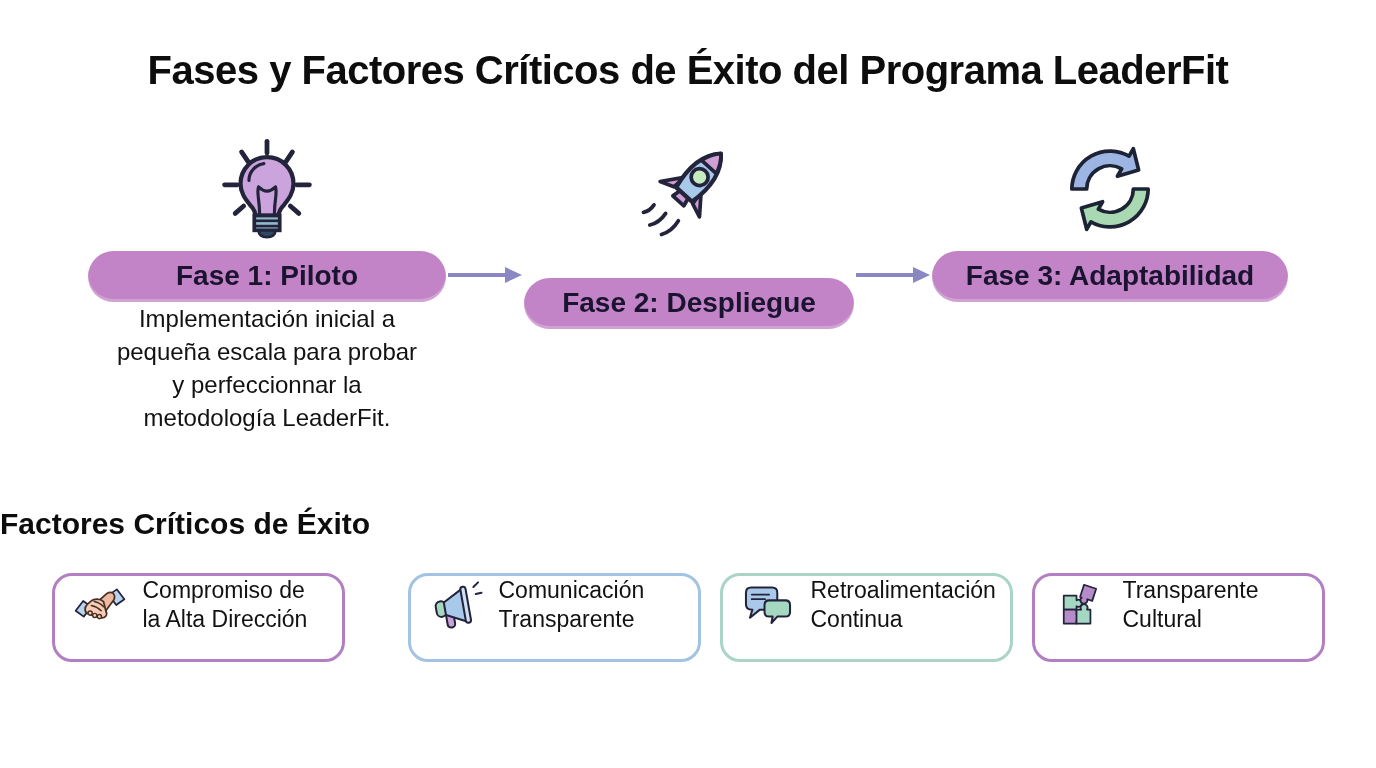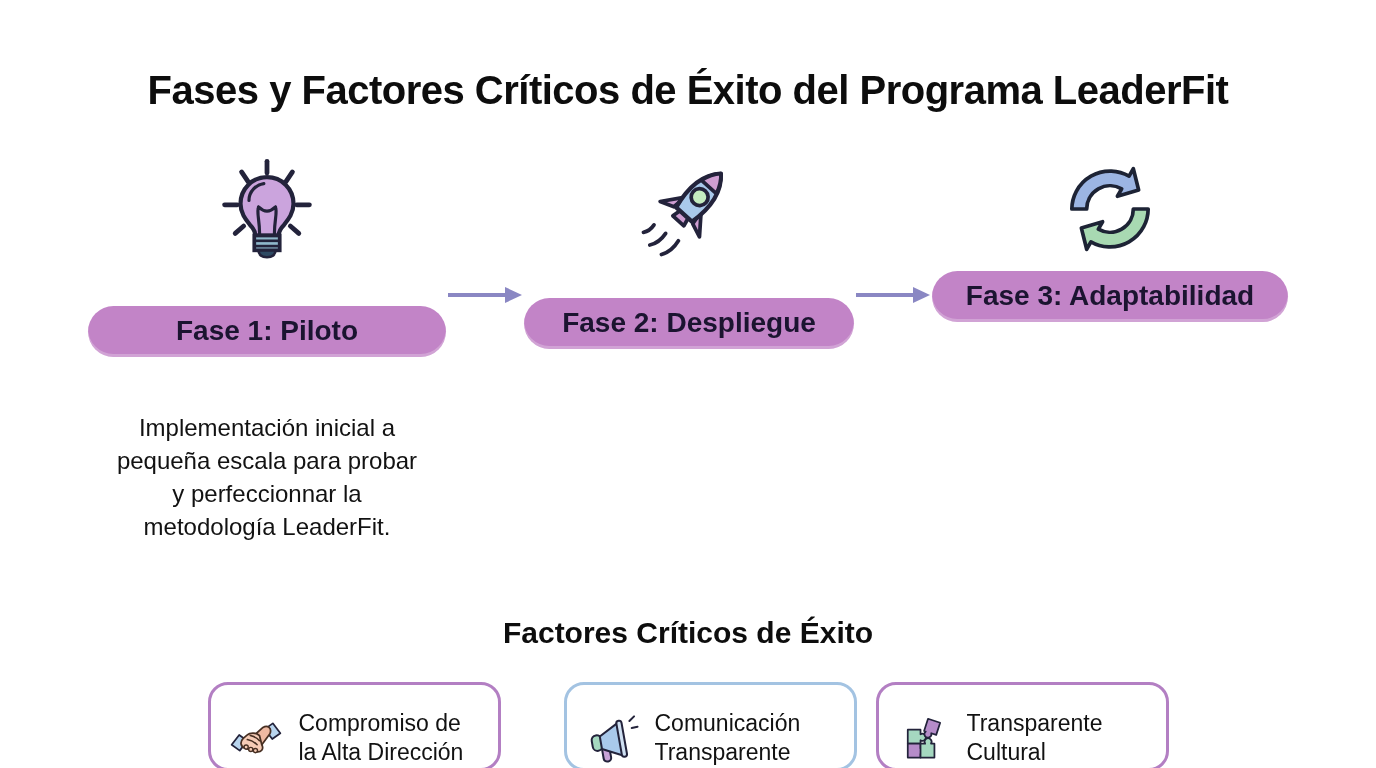--- a/index.html
+++ b/index.html
@@ -5,36 +5,36 @@
   * { margin: 0; padding: 0; box-sizing: border-box; }
   html, body { width: 1376px; height: 768px; overflow: hidden; }
   body {
     background: #ffffff;
     font-family: "Liberation Sans", sans-serif;
     color: #111111;
   }
   .page { width: 1376px; height: 768px; position: relative; }
 
   .title {
-    padding-top: 68px;
+    padding-top: 48px;
     text-align: center;
     font-size: 40px;
     font-weight: 700;
     letter-spacing: -0.5px;
     color: #0d0d0d;
   }
 
   .phases-row {
     display: flex;
     justify-content: center;
     align-items: flex-start;
     margin-top: 40px;
   }
   .phase { display: flex; flex-direction: column; align-items: center; }
-  .phase-1 { width: 358px; gap: 35px; }
+  .phase-1 { width: 358px; }
   .phase-2 { width: 330px; gap: 27px; }
   .phase-3 { width: 356px; }
   .phase-icon {
     height: 112px;
     display: flex;
     align-items: center;
     justify-content: center;
     margin-bottom: 6px;
   }
   .phase-pill {
@@ -42,56 +42,55 @@
     background: #c284c7;
     border-radius: 26px;
     padding: 9px 4px 10px 4px;
     text-align: center;
     font-size: 28px;
     font-weight: 700;
     color: #1b1430;
     box-shadow: inset 0 -3px 0 rgba(255,255,255,0.25);
   }
   .phase-desc {
-    margin-top: 20px;
+    margin-top: 1px;
     font-size: 24px;
     line-height: 1.37;
     text-align: center;
     white-space: pre-line;
     color: #121212;
   }
   .flow-arrow {
     align-self: flex-start;
     margin-top: 132px;
     flex: 0 0 auto;
     width: 78px;
     display: flex;
     justify-content: center;
   }
 
   .factors-heading {
     margin-top: 72px;
-    text-align: center;
     font-size: 30px;
     font-weight: 700;
     color: #0d0d0d;
   }
   .factors-row {
     display: flex;
     justify-content: center;
     gap: 19px;
     margin-top: 32px;
   }
   .factor-card {
     width: 293px;
     height: 89px;
     background: #ffffff;
     border-radius: 20px;
     display: flex;
-    align-items: flex-end;
+    align-items: flex-start;
     padding-left: 16px;
     gap: 14px;
     border: 3px solid #b37fc3;
   }
   .factor-card.border-purple { border-color: #b37fc3; }
   .factor-card.border-blue   { border-color: #a3c3e2; margin-left: 44px; }
   .factor-card.border-green  { border-color: #aad4c5; }
   .factor-icon { flex: 0 0 auto; width: 58px; height: 58px; }
   .factor-label {
     font-size: 23px;
@@ -218,20 +217,32 @@
         </g>
         <g fill="none" stroke="#23233b" stroke-width="3.5" stroke-linecap="round">
           <line x1="80" y1="19" x2="88" y2="11"></line>
           <line x1="84" y1="31" x2="94" y2="29"></line>
         </g>
       </svg>
       <div class="factor-label">Comunicación
 Transparente</div>
     </div>
 
+    <div class="factor-card border-green">
+      <svg class="factor-icon" viewBox="0 0 100 100">
+        <path d="M21,20 H57 Q66,20 66,29 V49 Q66,58 57,58 H36 L19,72 L23,58 Q12,58 12,49 V29 Q12,20 21,20 Z" fill="#a9c9eb" stroke="#23233b" stroke-width="3.5" stroke-linejoin="round"></path>
+        <g stroke="#23233b" stroke-width="3" stroke-linecap="round">
+          <line x1="22" y1="32" x2="52" y2="32"></line>
+          <line x1="22" y1="40" x2="45" y2="40"></line>
+        </g>
+        <path d="M52,42 H80 Q88,42 88,50 V62 Q88,70 80,70 H66 L56,81 L58,70 H52 Q44,70 44,62 V50 Q44,42 52,42 Z" fill="#a5d8c0" stroke="#23233b" stroke-width="3.5" stroke-linejoin="round"></path>
+      </svg>
+      <div class="factor-label">Retroalimentación
+Continua</div>
+    </div>
 
     <div class="factor-card border-purple">
       <svg class="factor-icon" viewBox="0 0 100 100">
         <g stroke="#23233b" stroke-width="3" stroke-linejoin="round">
           <path d="M22,34 H44 V42 A6,6 0 1 1 44,52 V58 H22 Z" fill="#a5d8c0"></path>
           <path d="M22,58 H44 V66 A6,6 0 1 1 44,76 V82 H22 Z" fill="#b58cc9"></path>
           <path d="M44,58 H52 A6,6 0 1 1 62,58 H68 V82 H44 Z" fill="#a5d8c0"></path>
           <g transform="rotate(18,64,29)">
             <path d="M53,18 H75 V40 H66 A6,6 0 1 1 56,40 H53 Z" fill="#b58cc9"></path>
           </g>

